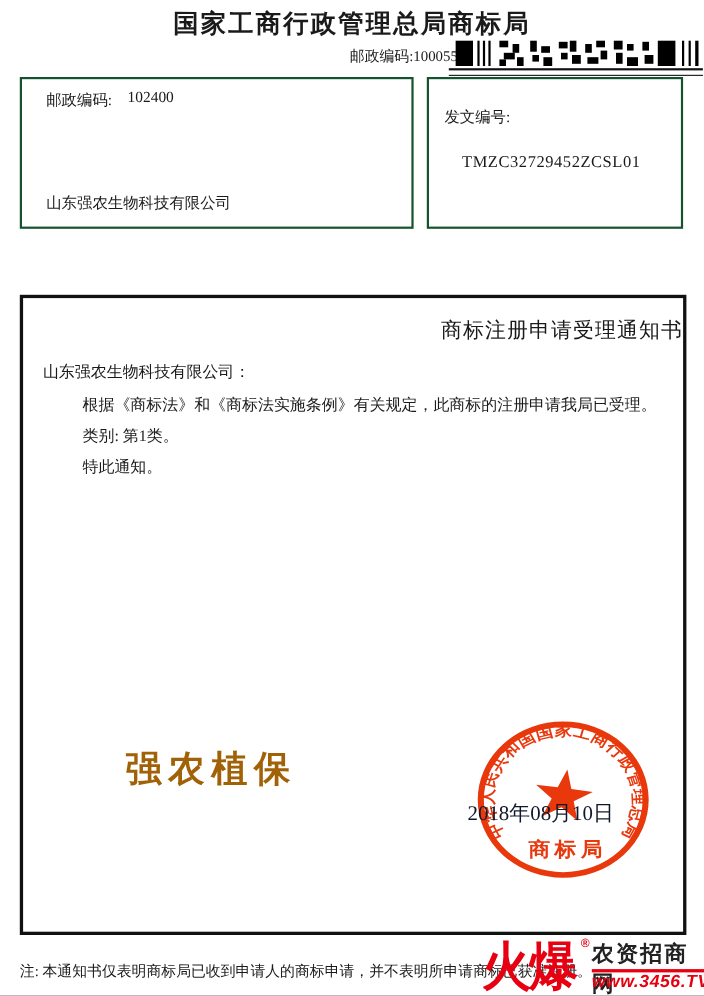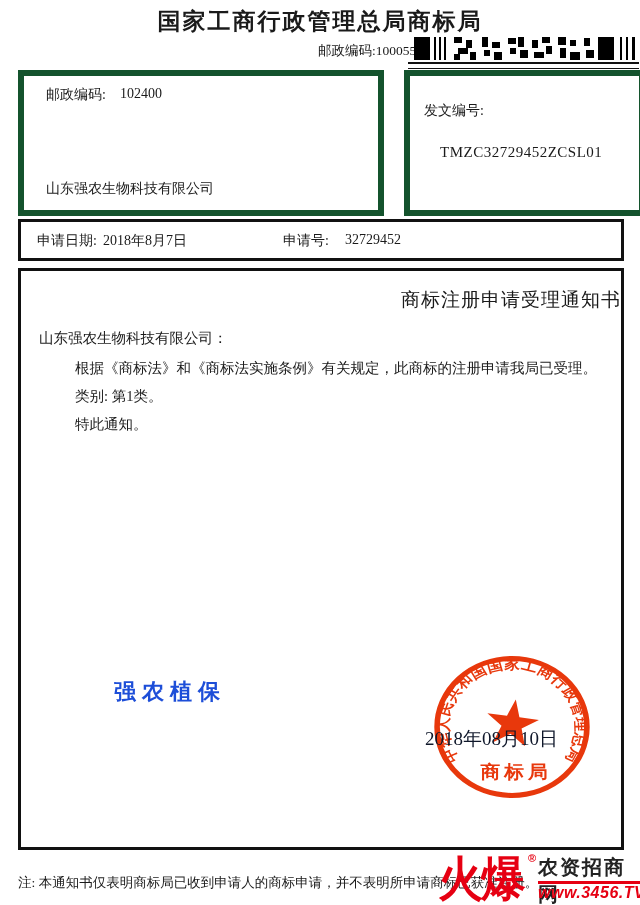--- a/index.html
+++ b/index.html
@@ -7,30 +7,30 @@
     position:relative;width:640px;height:905px;background:#ffffff;
     font-family:"Liberation Serif","DejaVu Serif",serif;color:#1a1a1a;
     overflow:hidden;margin:0 auto;
   }
   .abs{position:absolute;}
   .doc-title{top:6px;left:0;width:640px;text-align:center;font-size:23px;font-weight:bold;letter-spacing:2px;}
   .addr-line{top:42px;left:18px;font-size:13.5px;}
   .post-line{top:42px;left:282px;font-size:13.5px;padding-left:36px;}
   .barcode{left:414px;top:36px;}
   .barcode-rule{left:408px;top:62px;width:231px;height:4px;border-top:2px solid #111;border-bottom:1px solid #111;}
-  .box{border:6px solid #14532d;background:#fff;}
+  .box{border:2px solid #14532d;background:#fff;}
   .recipient-box{left:18px;top:70px;width:354px;height:134px;}
-  .docnum-box{left:404px;top:70px;width:229px;height:134px;}
+  .docnum-box{left:388px;top:70px;width:229px;height:134px;}
   .app-box{left:18px;top:219px;width:600px;height:36px;border:3px solid #111;}
   .main-box{left:18px;top:268px;width:600px;height:576px;border:3px solid #111;}
   .fs14{font-size:14px;}
   .fs145{font-size:14.5px;}
   .notice-title{top:16px;left:0;width:100%;text-align:right;font-size:19px;letter-spacing:1px;}
-  .trademark{left:93px;top:406px;font-size:22px;font-weight:bold;letter-spacing:6px;
-    font-family:Liberation Mono, monospace;color:#1d4ed8;}
+  .trademark{left:93px;top:406px;font-size:33px;font-weight:bold;letter-spacing:6px;
+    font-family:Liberation Mono, monospace;color:#a16207;}
   .seal{left:410px;top:382px;width:162px;height:148px;}
   .seal-date{left:404px;top:455px;font-size:19px;color:#0f172a;white-space:nowrap;}
   .agency-line{left:18px;top:851px;font-size:14px;}
   .note-line{left:18px;top:874px;font-size:13.5px;white-space:nowrap;}
   .watermark{left:438px;top:853px;width:202px;height:52px;font-family:"Liberation Sans","DejaVu Sans",sans-serif;}
   .wm-logo{left:0;top:-4px;font-size:45px;font-weight:bold;color:#e60012;letter-spacing:-2px;transform:scaleY(1.05);}
   .wm-reg{left:90px;top:-1px;font-size:11px;color:#e60012;font-weight:bold;}
   .wm-site{left:100px;top:1px;font-size:20px;font-weight:bold;color:#222;letter-spacing:2px;}
   .wm-underline{left:100px;top:28px;width:102px;height:3px;background:#e60012;}
   .wm-url{left:100px;top:31px;font-size:16px;font-weight:bold;font-style:italic;color:#e60012;letter-spacing:0.5px;}
@@ -84,26 +84,20 @@
     <span class="abs fs14" style="left:22px;top:10px;">邮政编码:</span>
     <span class="abs fs14" style="left:96px;top:10px;">102400</span>
     <span class="abs fs14" style="left:22px;top:104px;">山东强农生物科技有限公司</span>
   </div>
 
   <div class="abs box docnum-box">
     <span class="abs fs14" style="left:14px;top:26px;">发文编号:</span>
     <span class="abs" style="left:30px;top:68px;font-size:15px;letter-spacing:0.5px;">TMZC32729452ZCSL01</span>
   </div>
 
-  <div class="abs box app-box">
-    <span class="abs fs14" style="left:16px;top:10px;">申请日期:</span>
-    <span class="abs fs14" style="left:82px;top:10px;">2018年8月7日</span>
-    <span class="abs fs14" style="left:262px;top:10px;">申请号:</span>
-    <span class="abs fs14" style="left:324px;top:10px;">32729452</span>
-  </div>
 
   <div class="abs box main-box">
     <div class="abs notice-title">商标注册申请受理通知书</div>
     <span class="abs fs145" style="left:18px;top:58px;">山东强农生物科技有限公司：</span>
     <span class="abs fs145" style="left:54px;top:88px;">根据《商标法》和《商标法实施条例》有关规定，此商标的注册申请我局已受理。</span>
     <span class="abs fs145" style="left:54px;top:116px;">类别: 第1类。</span>
     <span class="abs fs145" style="left:54px;top:144px;">特此通知。</span>
 
     <span class="abs trademark">强农植保</span>
 

